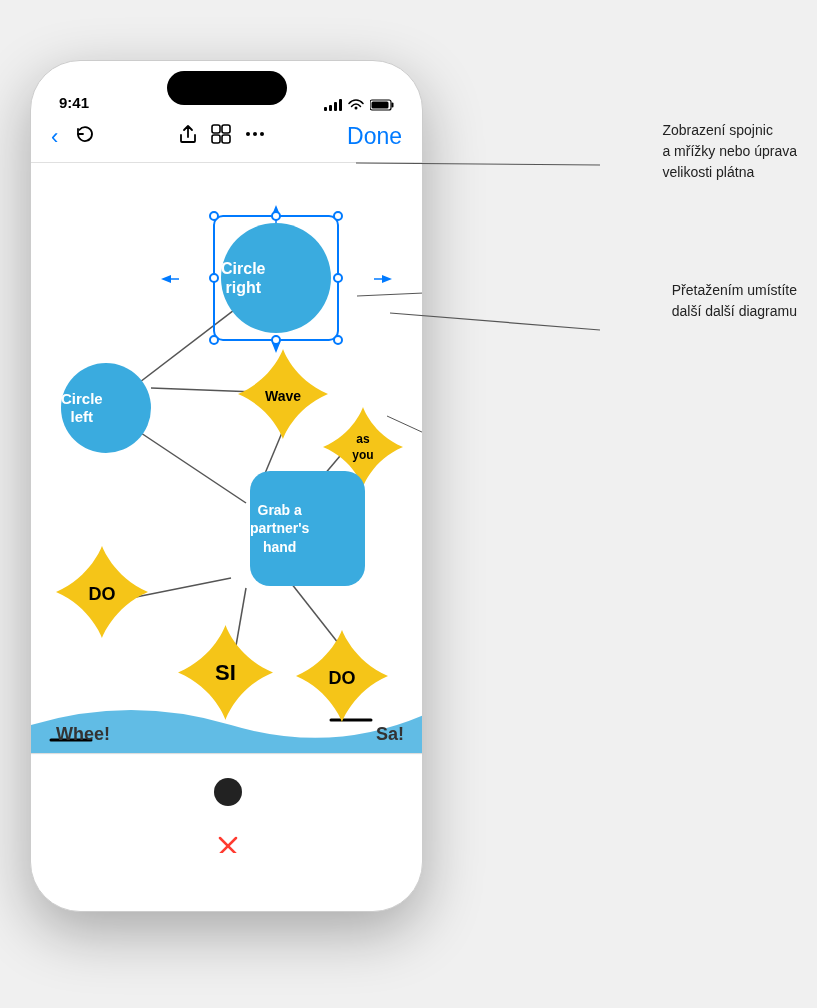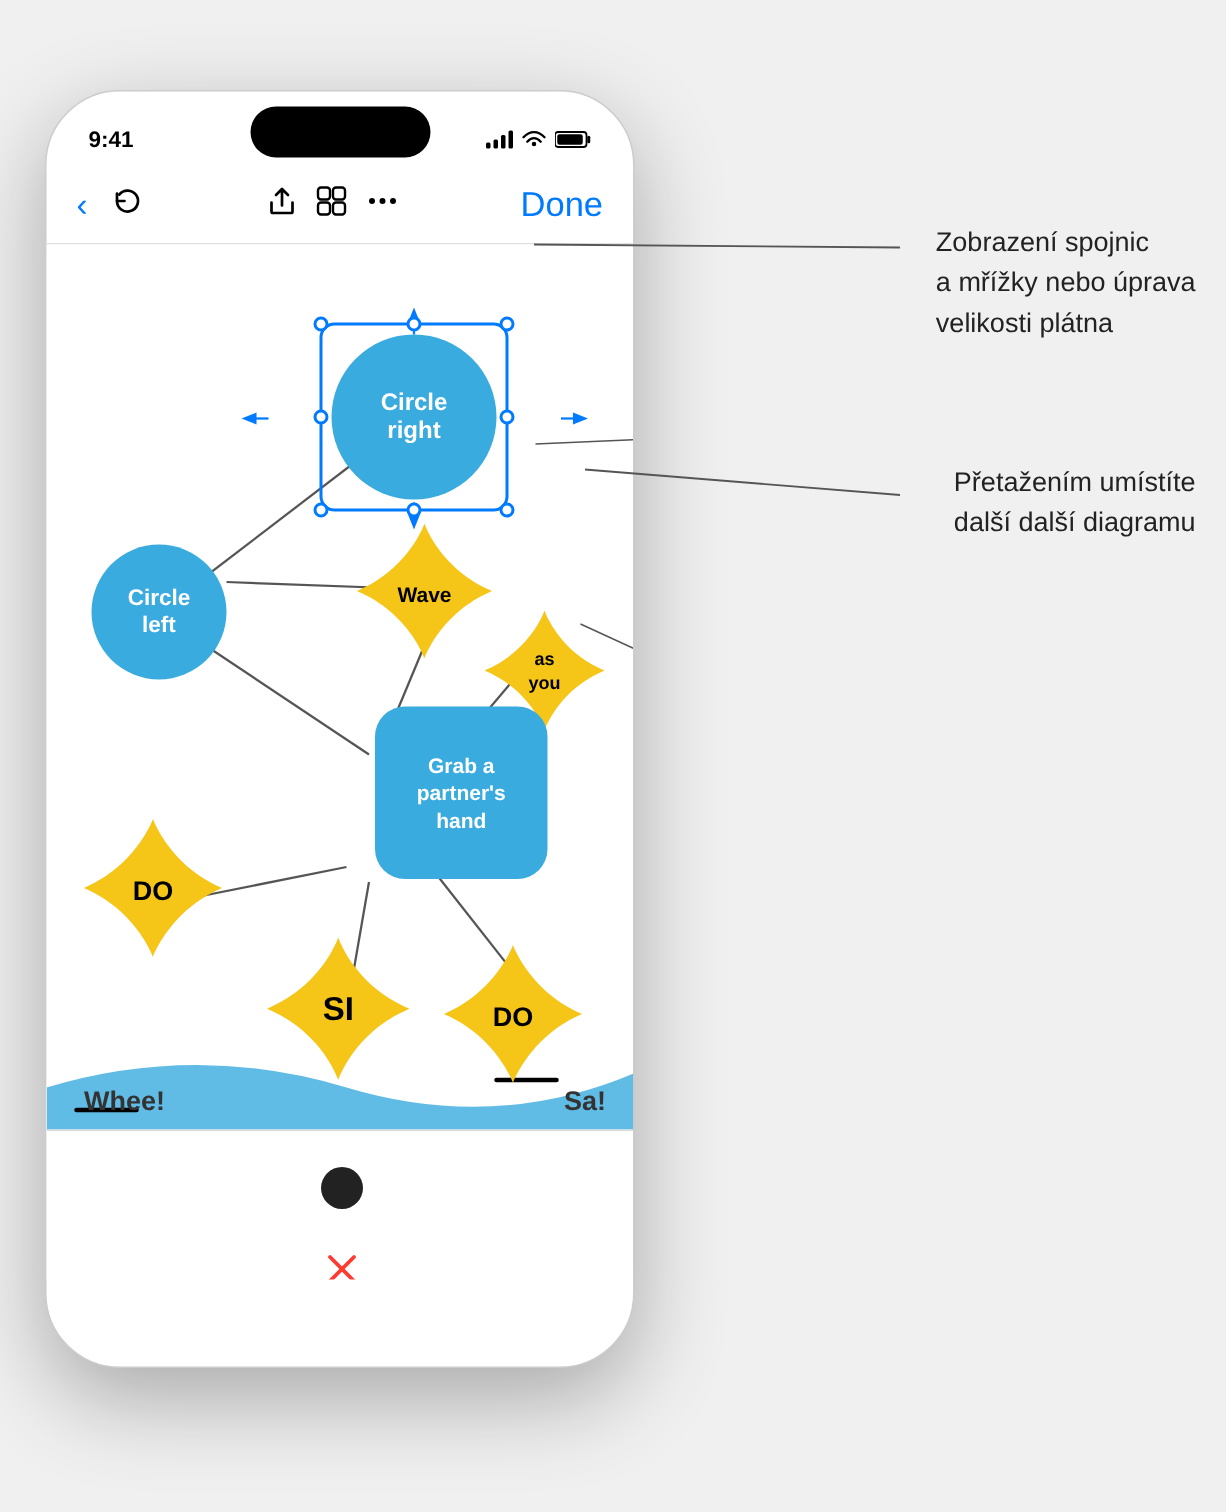--- a/index.html
+++ b/index.html
@@ -22,21 +22,21 @@
       top: 60px;
       overflow: hidden;
       box-shadow: 0 20px 60px rgba(0,0,0,0.3);
       border: 1px solid #ccc;
     }
 
     
     .status-bar {
       display: flex;
       justify-content: space-between;
-      align-items: center;
+      align-items: flex-end;
       padding: 14px 28px 0 28px;
       height: 50px;
       position: relative;
       z-index: 10;
       gap: 38px;
     }
     .status-time {
       font-size: 15px;
       font-weight: 600;
       color: #000;
@@ -134,21 +134,21 @@
       width: 100%; height: 100%;
       z-index: 1;
     }
 
     
     .shape {
       position: absolute;
       z-index: 2;
       display: flex;
       align-items: center;
-      justify-content: center;
+      justify-content: flex-start;
       text-align: center;
       font-weight: 700;
       color: #000;
     }
 
     .circle-shape {
       border-radius: 50%;
       background: #3AABDF;
       color: #fff;
     }
@@ -201,25 +201,24 @@
       height: 5px;
       background: #000;
       border-radius: 3px;
       margin-top: 12px;
     }
 
     
     .annotation {
       position: absolute;
       right: 30px;
-      font-size: 18px;
+      font-size: 14px;
       color: #222;
       line-height: 1.5;
       max-width: 200px;
-      margin-top: 28px;
     }
   </style>
 </head>
 <body>
 
 <div class="phone-frame">
 
   <div class="dynamic-island"></div>
 
   <div class="status-bar">

